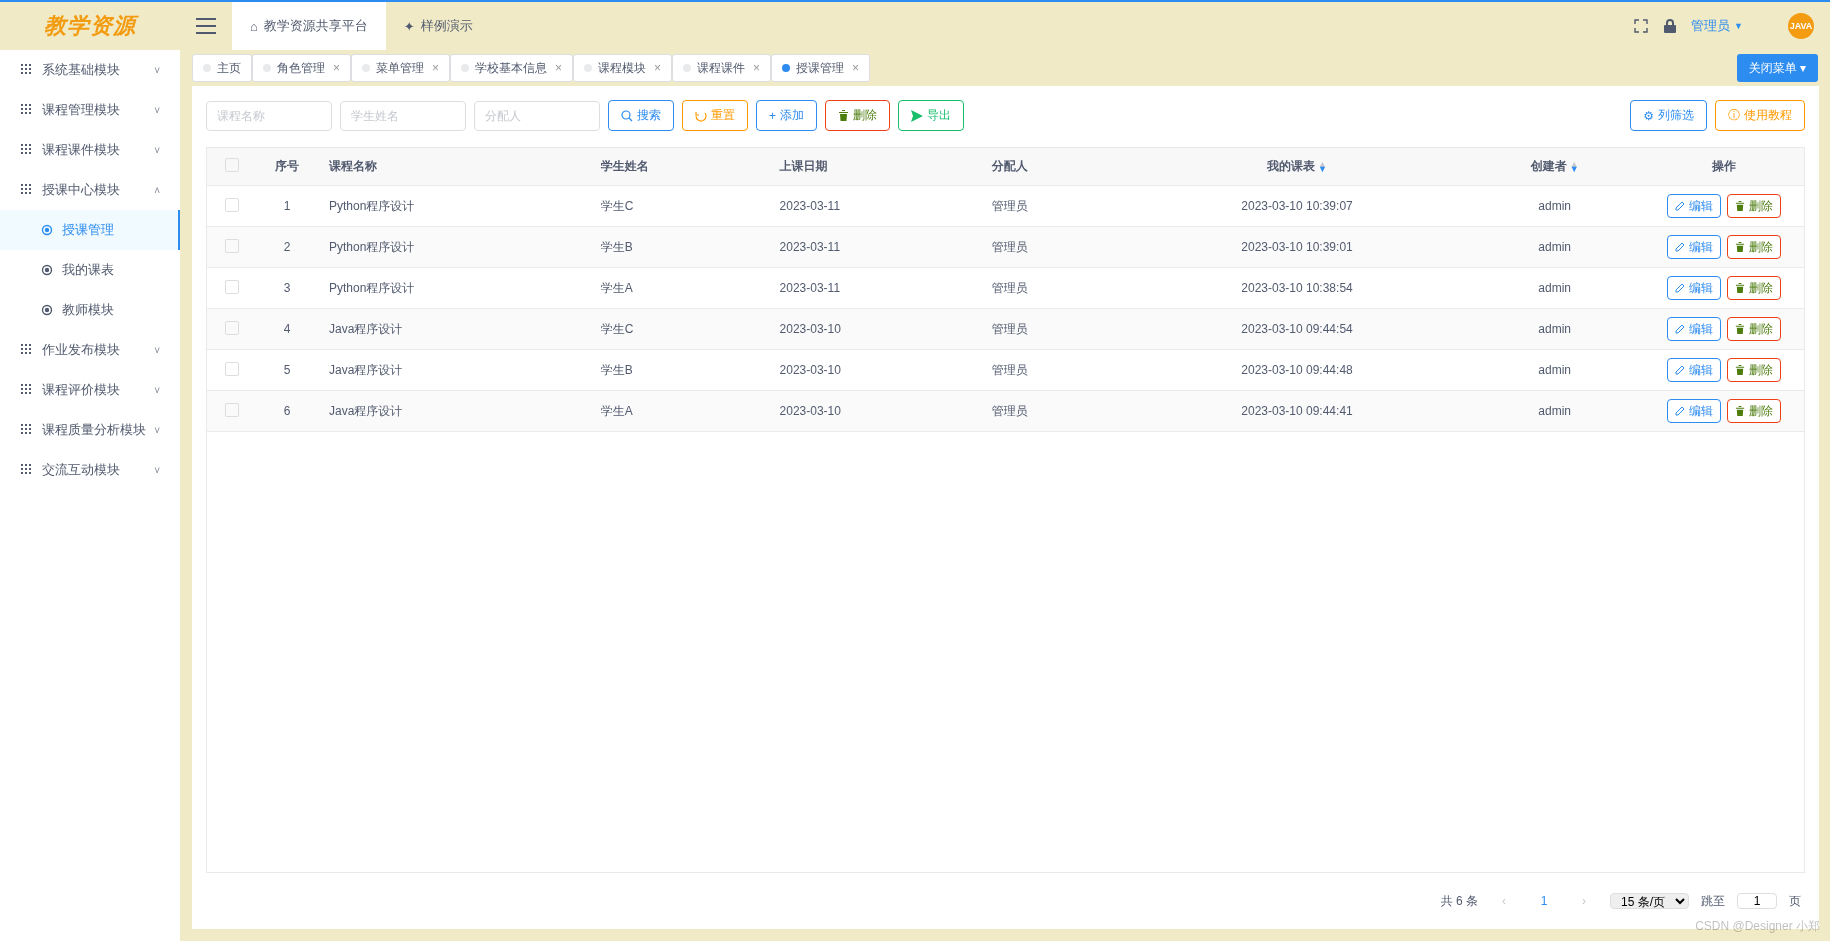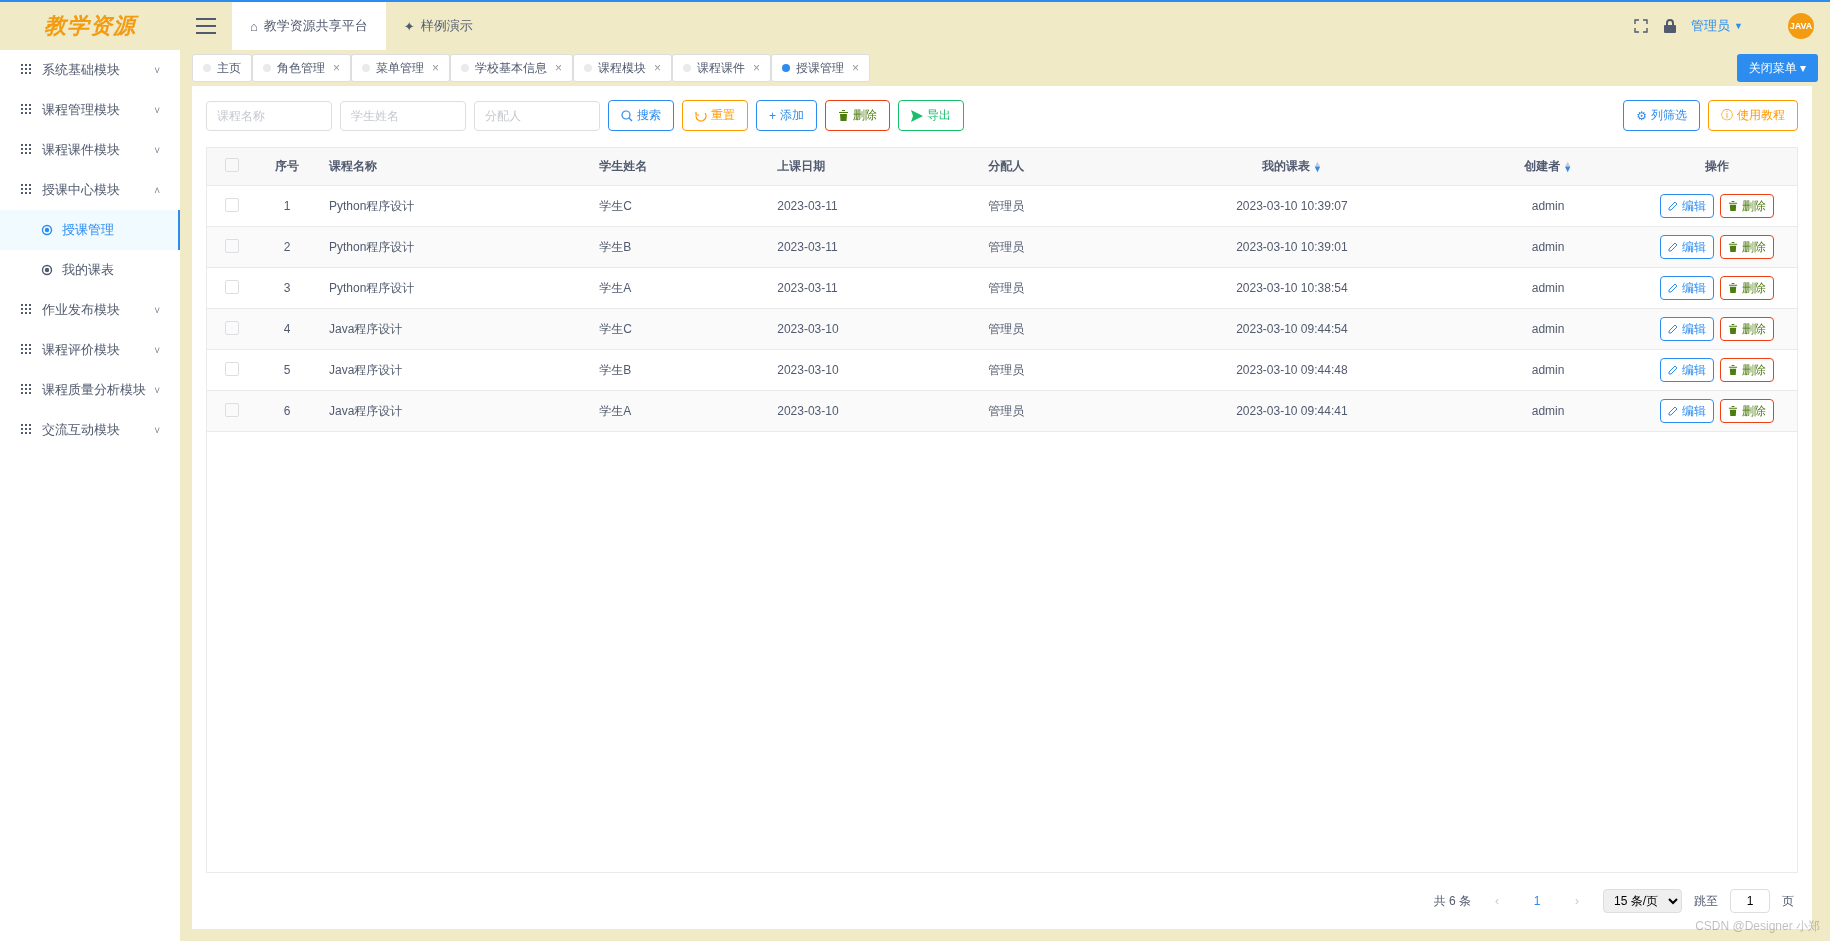--- a/index.html
+++ b/index.html
@@ -31,21 +31,21 @@
 .avatar { width: 26px; height: 26px; border-radius: 50%; background: #f39c12; display: flex; align-items: center; justify-content: center; color: #fff; font-size: 9px; font-weight: bold; margin-left: 31px; }
 
 .tabs-row { height: 36px; display: flex; align-items: center; padding: 0 12px; background: #f0ebc6; gap: 4px; }
 .tab { background: #fff; border: 1px solid #dcdee2; border-radius: 3px; height: 28px; display: flex; align-items: center; padding: 0 10px; cursor: pointer; font-size: 12px; }
 .tab .dot { width: 8px; height: 8px; border-radius: 50%; background: #e8eaec; margin-right: 6px; }
 .tab.active .dot { background: #2d8cf0; }
 .tab .close { margin-left: 8px; color: #999; font-size: 12px; }
 .tabs-spacer { flex: 1; }
 .close-menu-btn { background: #2d8cf0; color: #fff; border: none; height: 28px; padding: 0 12px; border-radius: 3px; cursor: pointer; font-size: 12px; display: flex; align-items: center; }
 
-.content { flex: 1; background: #fff; margin: 0 18px 12px 12px; padding: 14px; display: flex; flex-direction: column; overflow: hidden; }
+.content { flex: 1; background: #fff; margin: 0 11px 12px 12px; padding: 14px; display: flex; flex-direction: column; overflow: hidden; }
 .toolbar { display: flex; align-items: center; gap: 8px; margin-bottom: 16px; }
 .input { height: 30px; border: 1px solid #dcdee2; border-radius: 4px; padding: 0 10px; font-size: 12px; color: #515a6e; width: 126px; }
 .input::placeholder { color: #c5c8ce; }
 .btn { height: 31px; border: 1px solid; border-radius: 4px; padding: 0 12px; background: #fff; cursor: pointer; font-size: 12px; display: inline-flex; align-items: center; gap: 4px; }
 .btn.primary { border-color: #2d8cf0; color: #2d8cf0; }
 .btn.warning { border-color: #f90; color: #f90; }
 .btn.success { border-color: #19be6b; color: #19be6b; }
 .btn.error { border-color: #ed4014; color: #4d7c0f; }
 .toolbar-spacer { flex: 1; }
 .btn.small { height: 24px; padding: 0 7px; font-size: 12px; }
@@ -58,21 +58,21 @@
 tr:nth-child(even) td { background: #fafafa; }
 .checkbox { width: 14px; height: 14px; border: 1px solid #dcdee2; border-radius: 2px; display: inline-block; cursor: pointer; }
 .sort { color: #c5c8ce; font-size: 9px; margin-left: 3px; display: inline-flex; flex-direction: column; line-height: 5px; vertical-align: middle; }
 .sort span:first-child { color: #c5c8ce; }
 .sort span:last-child { color: #2d8cf0; }
 .op-btns { display: flex; gap: 6px; justify-content: center; }
 
 .pager { display: flex; align-items: center; justify-content: flex-end; gap: 12px; padding: 14px 4px 0 4px; font-size: 12px; color: #515a6e; }
 .pager .pbtn { width: 28px; height: 28px; display: flex; align-items: center; justify-content: center; cursor: pointer; color: #c5c8ce; }
 .pager .pnum { color: #2d8cf0; }
-.pager select, .pager input { height: 24px; border: 1px solid #dcdee2; border-radius: 4px; padding: 0 6px; font-size: 12px; }
+.pager select, .pager input { height: 16px; border: 1px solid #dcdee2; border-radius: 4px; padding: 0 6px; font-size: 12px; }
 .pager input { width: 40px; text-align: center; }
 
 .watermark { position: fixed; right: 10px; bottom: 6px; color: rgba(0,0,0,0.25); font-size: 12px; pointer-events: none; text-align: right; }
 svg { display: block; }
 </style>
 </head>
 <body>
 
 <div class="top-bar"></div>
 <div class="layout">
@@ -157,20 +157,29 @@
           <span>授课管理</span>
         </div>
         <div class="submenu-item">
           <span class="sub-icon">
             <svg width="12" height="12" viewBox="0 0 12 12" fill="none" stroke="currentColor" stroke-width="1.4">
               <circle cx="6" cy="6" r="4.5"></circle>
               <circle cx="6" cy="6" r="1.5" fill="currentColor"></circle>
             </svg>
           </span>
           <span>我的课表</span>
+        </div>
+        <div class="submenu-item">
+          <span class="sub-icon">
+            <svg width="12" height="12" viewBox="0 0 12 12" fill="none" stroke="currentColor" stroke-width="1.4">
+              <circle cx="6" cy="6" r="4.5"></circle>
+              <circle cx="6" cy="6" r="1.5" fill="currentColor"></circle>
+            </svg>
+          </span>
+          <span>教师模块</span>
         </div>
         <div class="menu-item">
           <span class="menu-icon">
             <svg width="12" height="12" viewBox="0 0 12 12" fill="currentColor">
               <rect x="0" y="0" width="2" height="2"></rect>
               <rect x="4" y="0" width="2" height="2"></rect>
               <rect x="8" y="0" width="2" height="2"></rect>
               <rect x="0" y="4" width="2" height="2"></rect>
               <rect x="4" y="4" width="2" height="2"></rect>
               <rect x="8" y="4" width="2" height="2"></rect>

